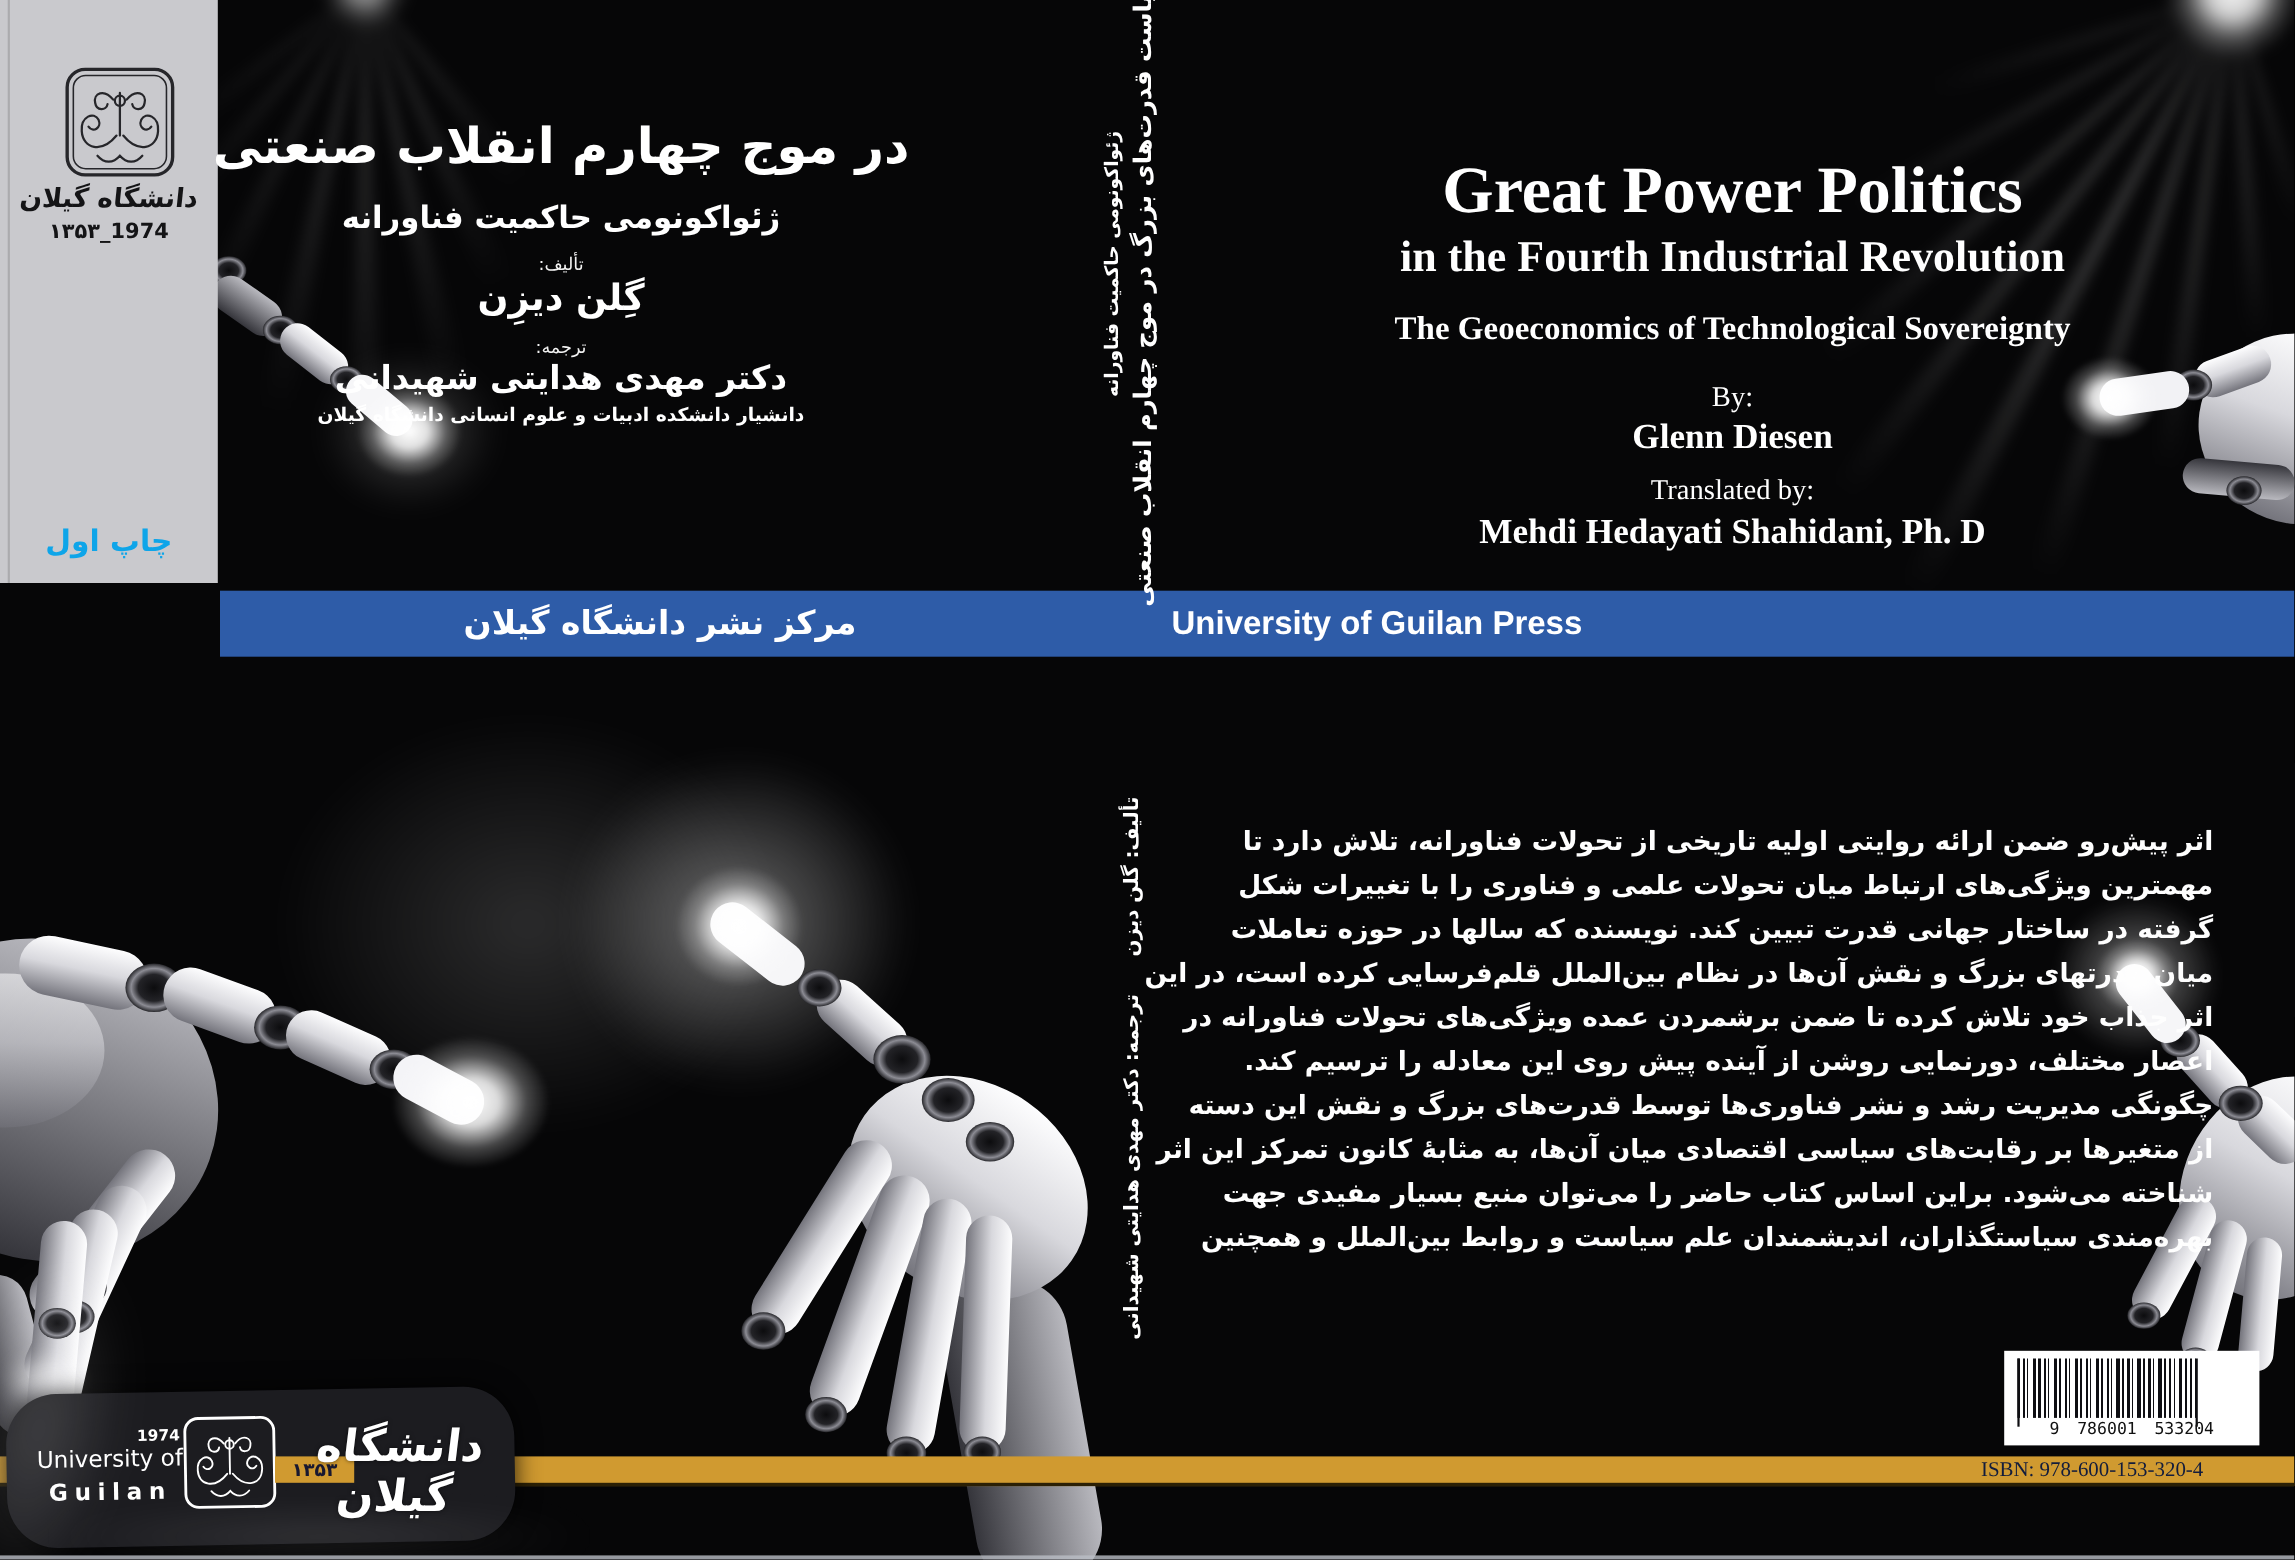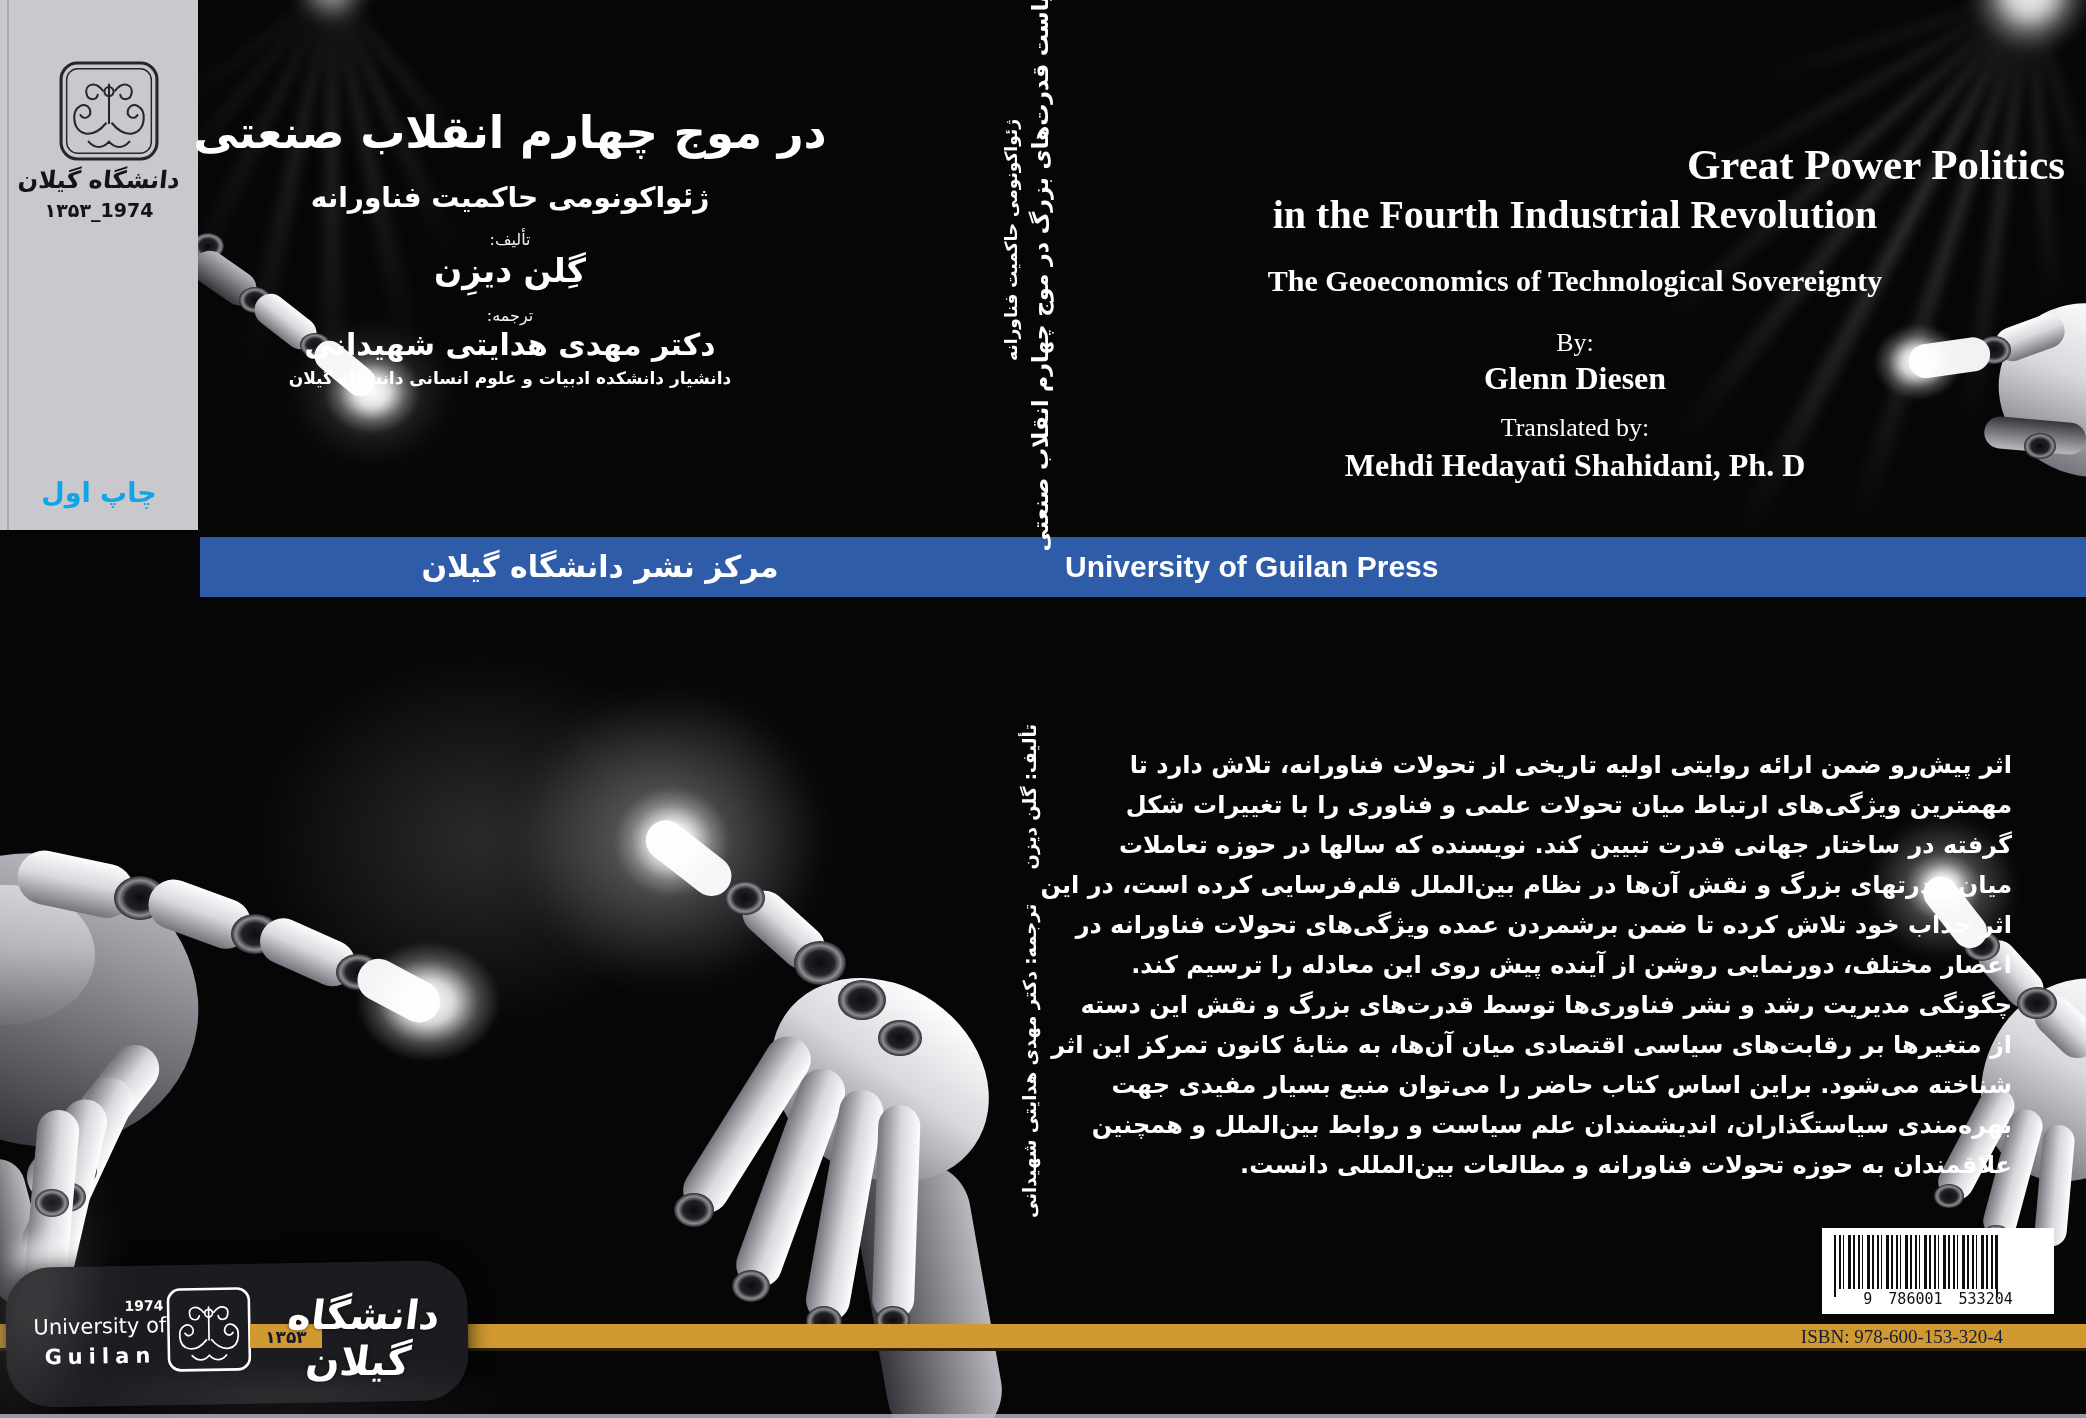--- a/index.html
+++ b/index.html
@@ -21,21 +21,21 @@
   .fa-t1{font-size:54px;font-weight:bold;line-height:1.25;}
   .fa-t2{font-size:45px;font-weight:bold;line-height:1.3;margin-top:6px;}
   .fa-sub{font-size:28px;font-weight:bold;margin-top:18px;}
   .fa-lbl{font-size:16px;margin-top:16px;opacity:.95;}
   .fa-author{font-size:33px;font-weight:bold;margin-top:2px;}
   .fa-translator{font-size:30px;font-weight:bold;margin-top:2px;}
   .fa-affil{font-size:17px;font-weight:bold;margin-top:6px;}
   
   .en-block{left:1085px;top:142px;width:980px;text-align:center;
             font-family:"Liberation Serif","DejaVu Serif",serif;}
-  .en-title{font-size:43px;font-weight:bold;line-height:1.05;text-align:right;}
+  .en-title{font-size:60px;font-weight:bold;line-height:1.05;}
   .en-sub1{font-size:40px;font-weight:bold;margin-top:4px;}
   .en-sub2{font-size:30px;font-weight:bold;margin-top:26px;}
   .en-by{font-size:26px;margin-top:30px;}
   .en-author{font-size:32px;font-weight:bold;margin-top:2px;}
   .en-trlbl{font-size:26px;margin-top:16px;}
   .en-translator{font-size:32px;font-weight:bold;margin-top:4px;}
   
   .band{left:200px;top:537px;width:1886px;height:60px;background:#2e5ca8;}
   .band-fa{left:0;top:0;width:800px;height:60px;line-height:60px;text-align:center;
            font-size:30px;font-weight:bold;direction:rtl;}
@@ -300,21 +300,20 @@
     <div class="jl">اثر پیش‌رو ضمن ارائه روایتی اولیه تاریخی از تحولات فناورانه، تلاش دارد تا</div>
     <div class="jl">مهمترین ویژگی‌های ارتباط میان تحولات علمی و فناوری را با تغییرات شکل</div>
     <div class="jl">گرفته در ساختار جهانی قدرت تبیین کند. نویسنده که سالها در حوزه تعاملات</div>
     <div class="jl">میان قدرتهای بزرگ و نقش آن‌ها در نظام بین‌الملل قلم‌فرسایی کرده است، در این</div>
     <div class="jl">اثر جذاب خود تلاش کرده تا ضمن برشمردن عمده ویژگی‌های تحولات فناورانه در</div>
     <div class="jl">اعصار مختلف، دورنمایی روشن از آینده پیش روی این معادله را ترسیم کند.</div>
     <div class="jl">چگونگی مدیریت رشد و نشر فناوری‌ها توسط قدرت‌های بزرگ و نقش این دسته</div>
     <div class="jl">از متغیرها بر رقابت‌های سیاسی اقتصادی میان آن‌ها، به مثابهٔ کانون تمرکز این اثر</div>
     <div class="jl">شناخته می‌شود. براین اساس کتاب حاضر را می‌توان منبع بسیار مفیدی جهت</div>
     <div class="jl">بهره‌مندی سیاستگذاران، اندیشمندان علم سیاست و روابط بین‌الملل و همچنین</div>
-    <div>علاقمندان به حوزه تحولات فناورانه و مطالعات بین‌المللی دانست.</div>
   </div>
 
   <div class="abs barcode">
     <div class="bars"></div>
     <div class="bc-digits">9 786001 533204</div>
   </div>
 
   <div class="abs goldband"></div>
   <div class="abs isbn">ISBN: 978-600-153-320-4</div>
 

